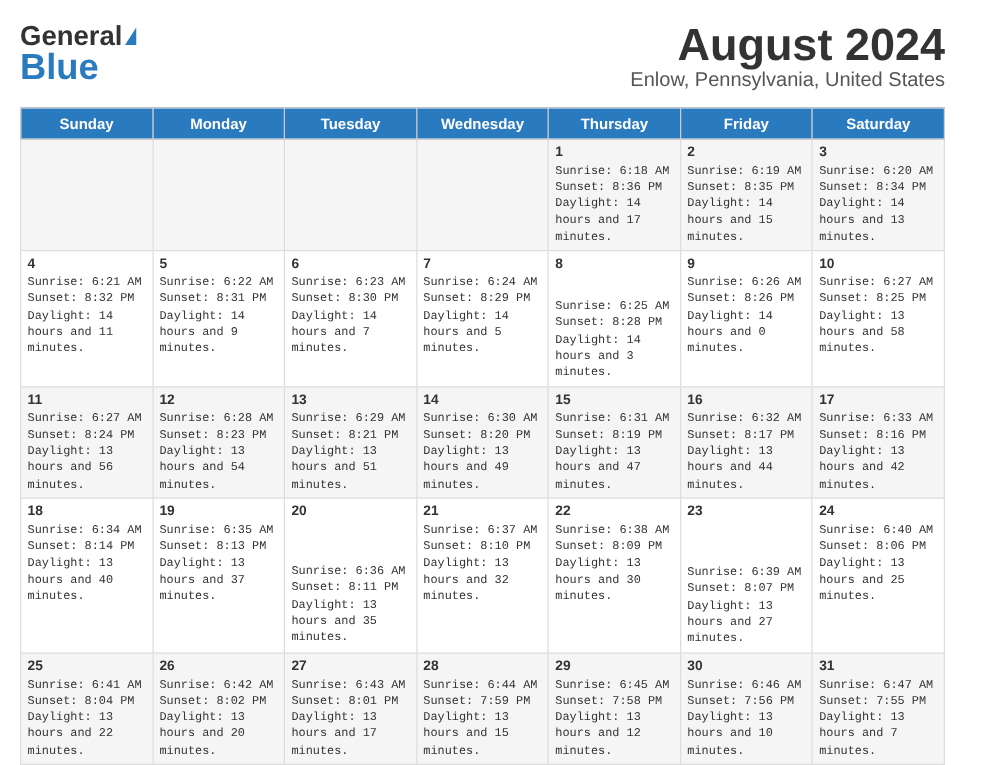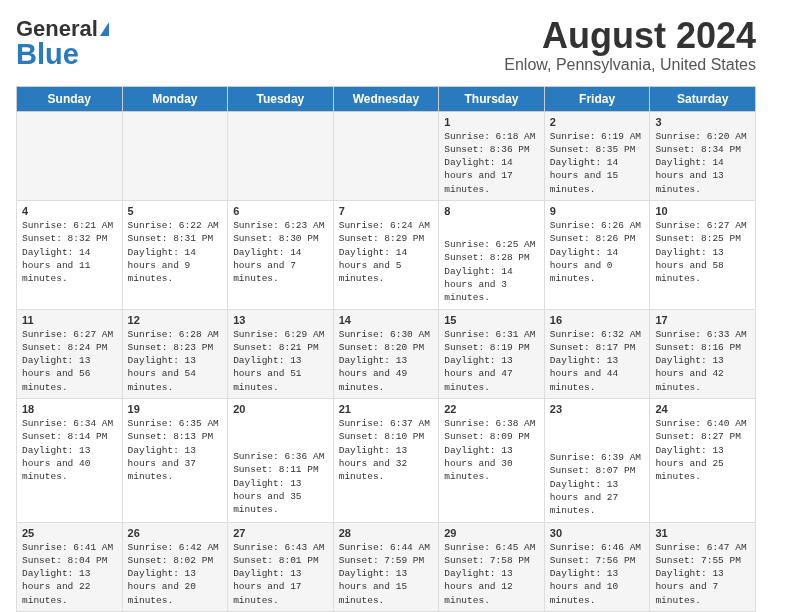--- a/index.html
+++ b/index.html
@@ -268,21 +268,21 @@
           </td>
           <td>
             <span class="day-num">23</span>
             <div class="day-info" style="white-space: pre-line; margin-top: 36px;">Sunrise: 6:39 AM
 Sunset: 8:07 PM
 Daylight: 13 hours and 27 minutes.</div>
           </td>
           <td>
             <span class="day-num">24</span>
             <div class="day-info" style="white-space: pre-line;">Sunrise: 6:40 AM
-Sunset: 8:27 PM
+Sunset: 8:06 PM
 Daylight: 13 hours and 25 minutes.</div>
           </td>
         </tr>
         <tr>
           <td>
             <span class="day-num">25</span>
             <div class="day-info" style="white-space: pre-line;">Sunrise: 6:41 AM
 Sunset: 8:04 PM
 Daylight: 13 hours and 22 minutes.</div>
           </td>

